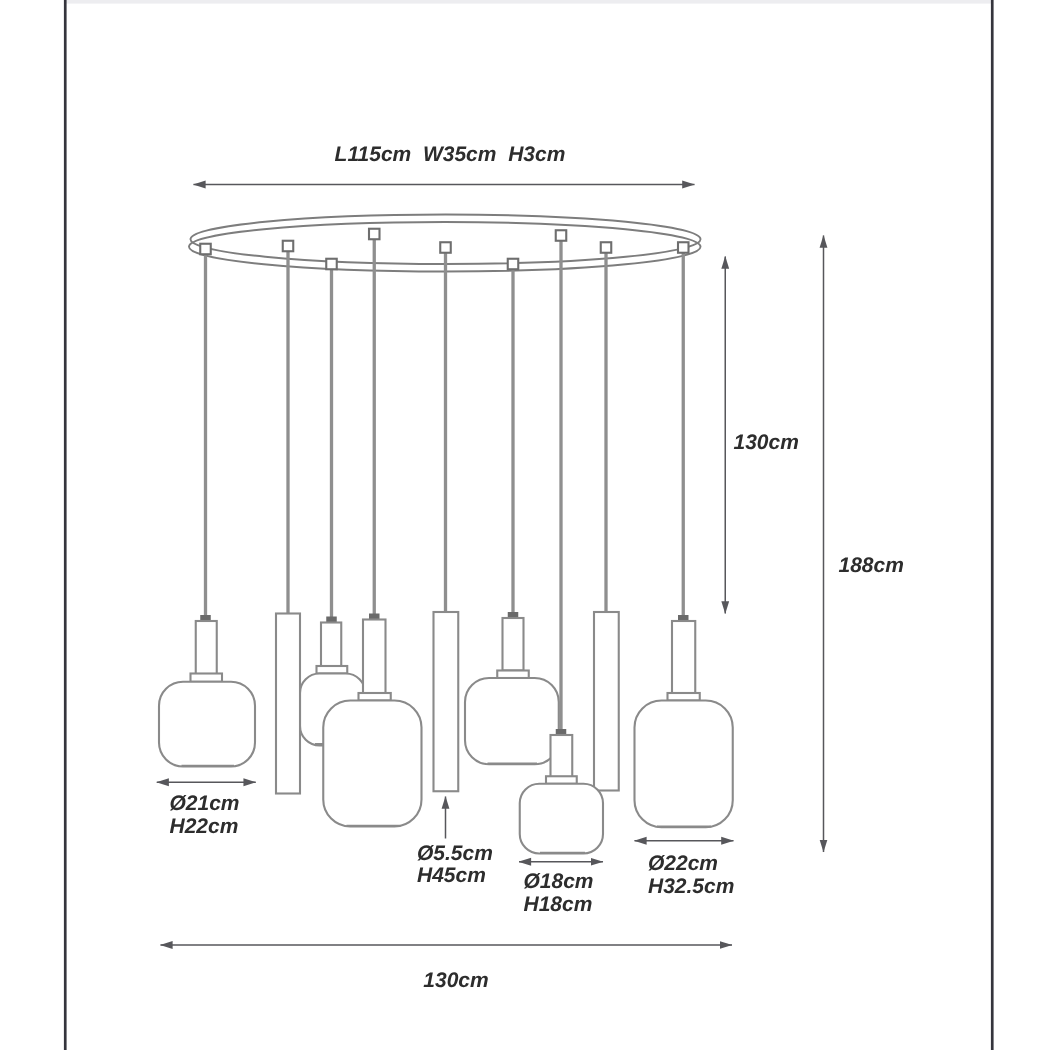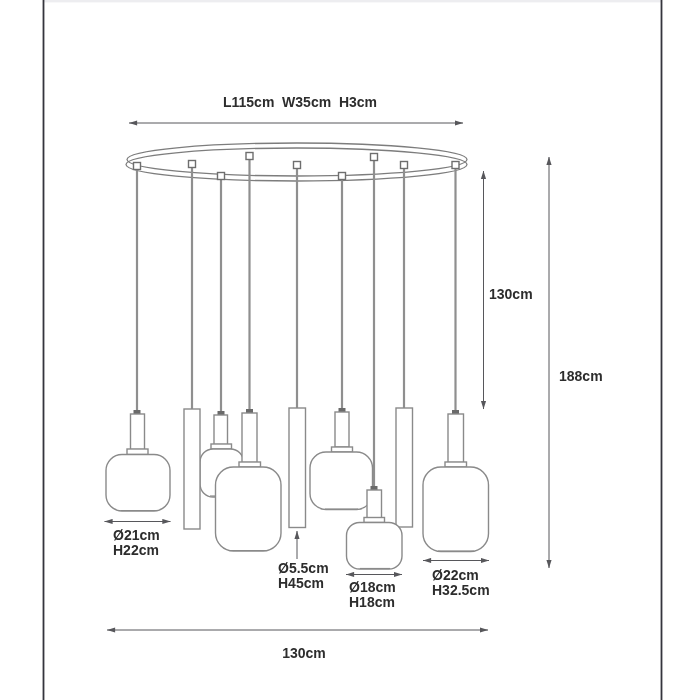--- a/index.html
+++ b/index.html
@@ -2,20 +2,21 @@
 <html><head>
 <meta charset="utf-8">
 <style>
   html,body{margin:0;padding:0;background:#ffffff;}
   .stage{
     position:relative;
     width:700px;height:700px;
     background:#ffffff;
     overflow:hidden;
     font-family:"Liberation Sans", sans-serif;
+    font-style:italic;
   }
   svg{display:block;}
   svg text{
     font-family:"Liberation Sans", sans-serif;
     font-weight:bold;
     font-size:14px;
     fill:#2d2d2d;
     white-space:pre;
   }
   .outline{stroke:#8a8a8a;stroke-width:1.4;fill:#ffffff;}

